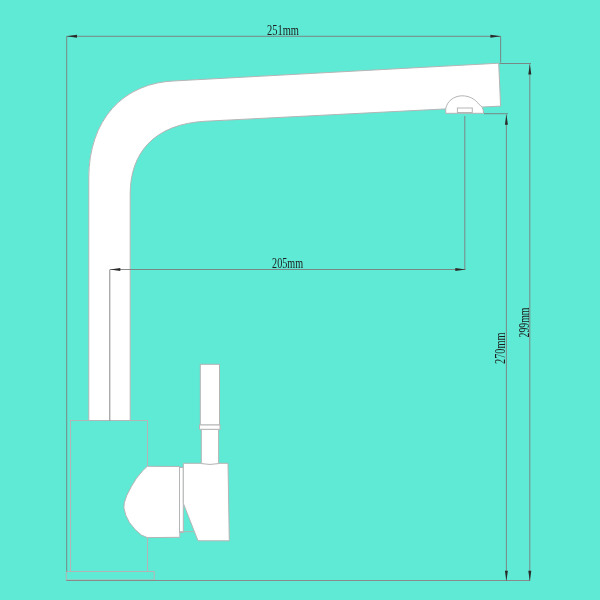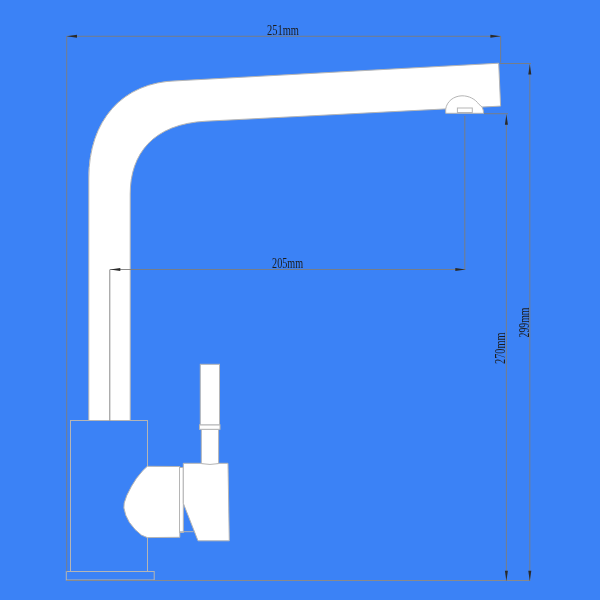--- a/index.html
+++ b/index.html
@@ -1,16 +1,16 @@
 <!DOCTYPE html>
 <html><head>
 <meta charset="utf-8">
 <style>
   html,body{margin:0;padding:0;background:#ffffff;}
-  .page{width:600px;height:600px;position:relative;background:#3b82f6;overflow:hidden;}
+  .page{width:600px;height:600px;position:relative;background:#5eead4;overflow:hidden;}
   svg{position:absolute;left:0;top:0;}
   text{font-family:"Liberation Serif", serif; fill:#1c1c1c;}
 </style>
 </head>
 <body>
 <div class="page">
 <svg width="600" height="600" viewBox="0 0 600 600">
 
   <g stroke="#b5b5b5" stroke-width="1" fill="#ffffff">
     <path d="M 88.8,420.5 L 88.8,178 C 88.8,121 122,82 177,80.8 L 498.7,63.2 L 500.6,106.1 L 206,121.2 C 153,123.8 130.2,154 130.2,194 L 130.2,420.5 Z"></path>

